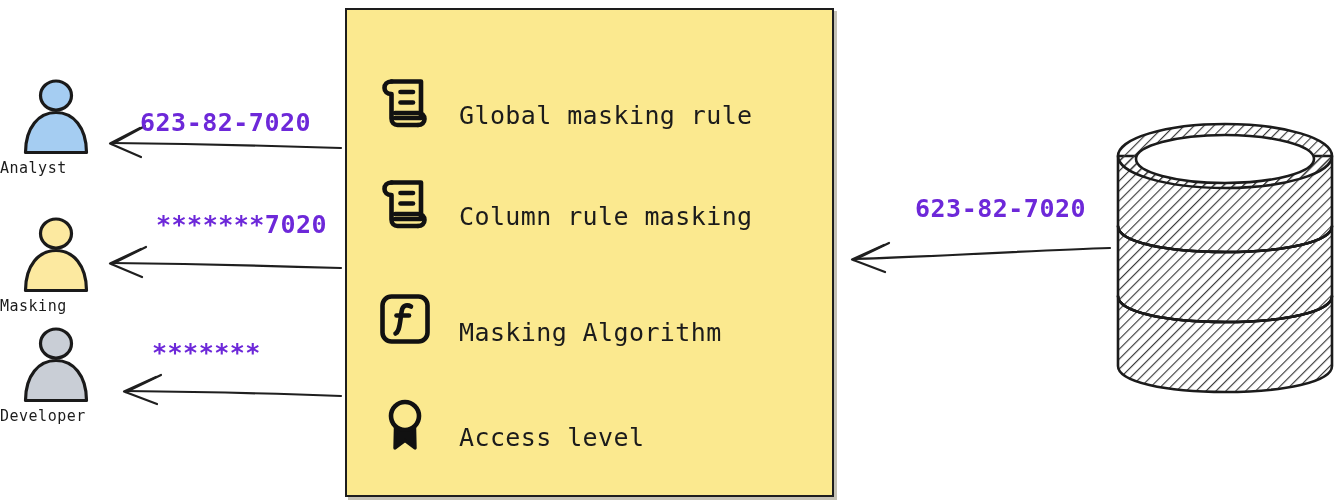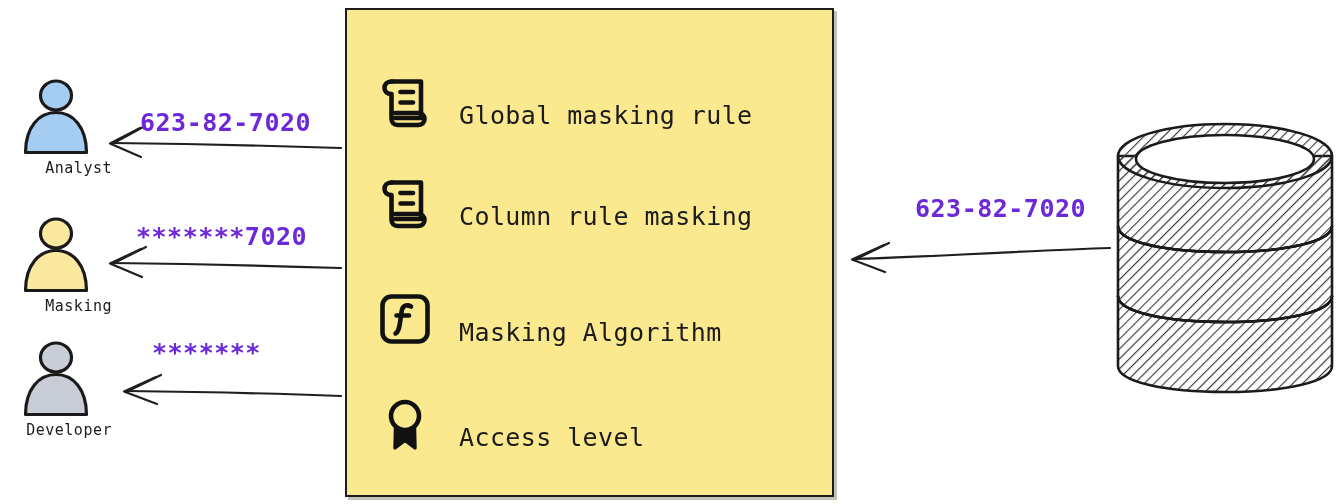--- a/index.html
+++ b/index.html
@@ -27,53 +27,53 @@
     top: 0;
     left: 0;
     width: 1340px;
     height: 504px;
   }
 
   
   .actor {
     position: absolute;
     width: 112px;
-    text-align: right;
+    text-align: left;
   }
   .actor-figure {
     width: 78px;
     height: 82px;
     margin: 0 auto;
     display: block;
   }
   .actor-label {
     font-family: "DejaVu Sans Mono", "Liberation Mono", monospace;
     font-size: 15px;
     color: #1c1c1c;
     letter-spacing: 0.5px;
     margin-top: -1px;
     white-space: nowrap;
   }
 
   #actor-analyst   { left: 0px;  top: 78px; }
   #actor-support   { left: 0px;  top: 216px; }
-  #actor-developer { left: 0px;  top: 340px; }
+  #actor-developer { left: 0px;  top: 326px; }
 
   
   .flow-label {
     position: absolute;
     font-family: "DejaVu Sans Mono", "Liberation Mono", monospace;
     font-size: 25px;
     font-weight: 700;
     color: #6d28d9;
     letter-spacing: 0.5px;
     white-space: nowrap;
   }
   #label-analyst   { left: 140px; top: 108px; }
-  #label-support   { left: 136px; top: 210px; margin-top: 12px; }
+  #label-support   { left: 156px; top: 210px; }
   #label-developer { left: 152px; top: 338px; }
   #label-db        { left: 915px; top: 194px; }
 
   
   #masking-card {
     position: absolute;
     left: 345px;
     top: 8px;
     width: 489px;
     height: 489px;

